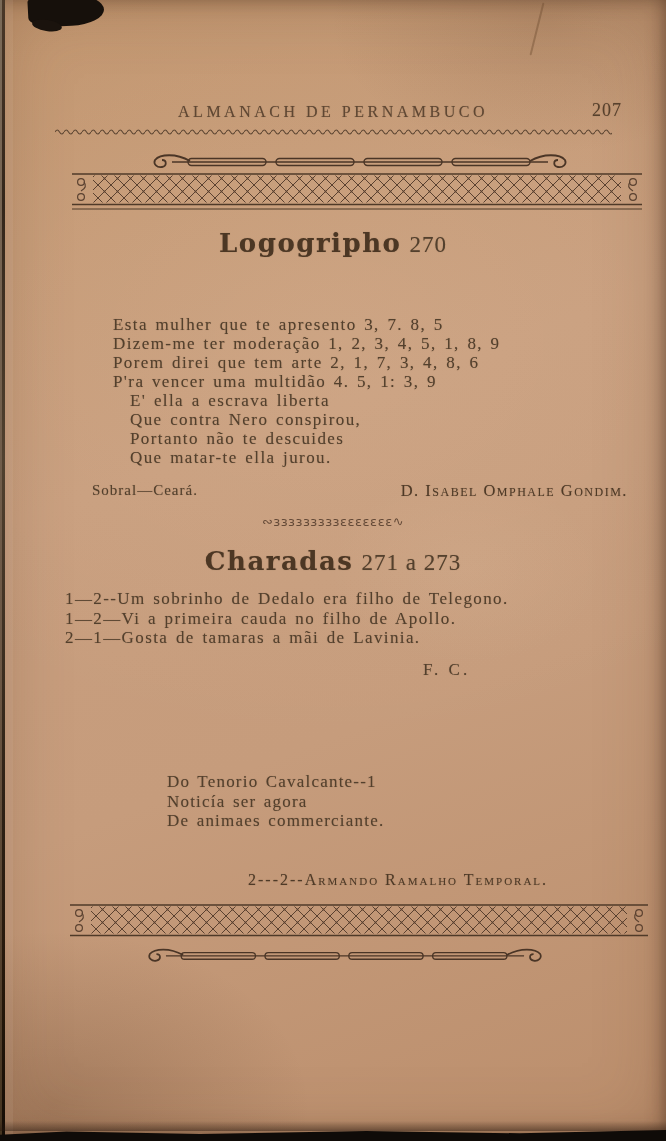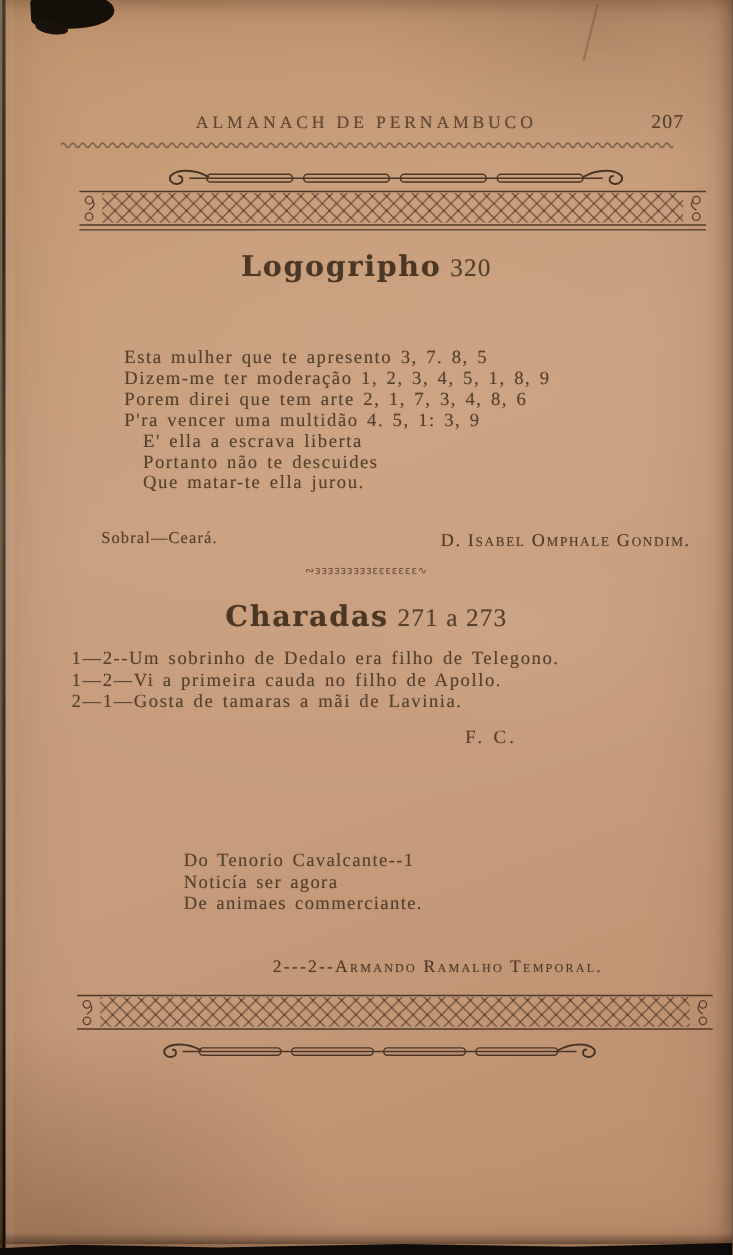--- a/index.html
+++ b/index.html
@@ -28,21 +28,21 @@
   .ink-stain-tail{left:32px;top:20px;width:30px;height:11px;background:#1a130d;border-radius:50%;transform:rotate(9deg);}
   .scratch{left:536px;top:2px;width:2px;height:54px;background:rgba(104,72,46,.40);transform:rotate(14deg);border-radius:2px;}
   .bottom-shadow{left:0;right:0;bottom:10px;height:10px;background:linear-gradient(transparent,rgba(40,24,14,.45));}
   .bottom-edge{left:0;right:0;bottom:0;height:14px;background:#0f0b08;
     clip-path:polygon(0 55%,10% 32%,30% 50%,55% 28%,78% 45%,100% 22%,100% 100%,0 100%);}
   
   .header-row{left:0;top:103px;width:666px;text-align:center;}
   .header-title{font-size:16px;letter-spacing:3.5px;color:#5f4733;}
   .page-number{right:44px;top:100px;font-size:18px;letter-spacing:1px;color:#57412d;}
   .divider{left:0;width:666px;text-align:center;font-family:"DejaVu Sans",sans-serif;
-    font-size:10px;letter-spacing:0.5px;color:#5a4130;opacity:.9;}
+    font-size:13px;letter-spacing:0.5px;color:#5a4130;opacity:.9;}
   
   .section-title-row{left:0;width:666px;text-align:center;}
   .section-title{font-family:"DejaVu Serif",serif;font-weight:bold;font-size:26px;letter-spacing:1.5px;color:#4c3724;}
   .section-number{font-size:23px;letter-spacing:1px;color:#53402d;margin-left:8px;}
   .dedication{left:0;top:270px;width:666px;text-align:center;font-style:italic;font-size:16.5px;letter-spacing:0.8px;color:#57422e;}
   .poem{left:113px;top:315px;font-size:17px;letter-spacing:1.4px;word-spacing:2px;line-height:19px;}
   .poem .indent{padding-left:17px;}
   .attr-place{left:92px;top:482px;font-size:15px;letter-spacing:1px;}
   .attr-author{right:38px;top:481px;font-size:16.5px;letter-spacing:1.5px;font-variant:small-caps;color:#4e3a27;}
   .charada-lines{left:65px;top:589px;font-size:17px;letter-spacing:1.4px;word-spacing:2px;line-height:19.5px;}
@@ -100,29 +100,30 @@
     <line x1="0" y1="37" x2="570" y2="37" stroke="#4f3a28" stroke-width="1"></line>
     <circle cx="9" cy="10" r="3.4" fill="none" stroke="#5a4130" stroke-width="1.2"></circle>
     <path d="M12,10 q4,5 -3,9" fill="none" stroke="#5a4130" stroke-width="1.2"></path>
     <circle cx="9" cy="25" r="3.4" fill="none" stroke="#5a4130" stroke-width="1.2"></circle>
     <circle cx="561" cy="10" r="3.4" fill="none" stroke="#5a4130" stroke-width="1.2"></circle>
     <path d="M558,10 q-4,5 3,9" fill="none" stroke="#5a4130" stroke-width="1.2"></path>
     <circle cx="561" cy="25" r="3.4" fill="none" stroke="#5a4130" stroke-width="1.2"></circle>
   </svg>
 
   <div class="abs section-title-row" style="top:228px;">
-    <span class="section-title txt">Logogripho</span><span class="section-number txt">320</span>
+    <span class="section-title txt">Logogripho</span><span class="section-number txt">270</span>
   </div>
 
   <div class="abs poem">
     <div class="txt">Esta mulher que te apresento 3, 7. 8, 5</div>
     <div class="txt">Dizem-me ter moderação 1, 2, 3, 4, 5, 1, 8, 9</div>
     <div class="txt">Porem direi que tem arte 2, 1, 7, 3, 4, 8, 6</div>
     <div class="txt">P'ra vencer uma multidão 4. 5, 1: 3, 9</div>
     <div class="txt indent">E' ella a escrava liberta</div>
+    <div class="txt indent">Que contra Nero conspirou,</div>
     <div class="txt indent">Portanto não te descuides</div>
     <div class="txt indent">Que matar-te ella jurou.</div>
   </div>
 
   <div class="abs attr-place txt">Sobral—Ceará.</div>
   <div class="abs attr-author txt">D. Isabel Omphale Gondim.</div>
 
   <div class="abs divider" style="top:514px;">∾ɜɜɜɜɜɜɜɜɜɛɛɛɛɛɛɛ∿</div>
 
   <div class="abs section-title-row" style="top:546px;">

